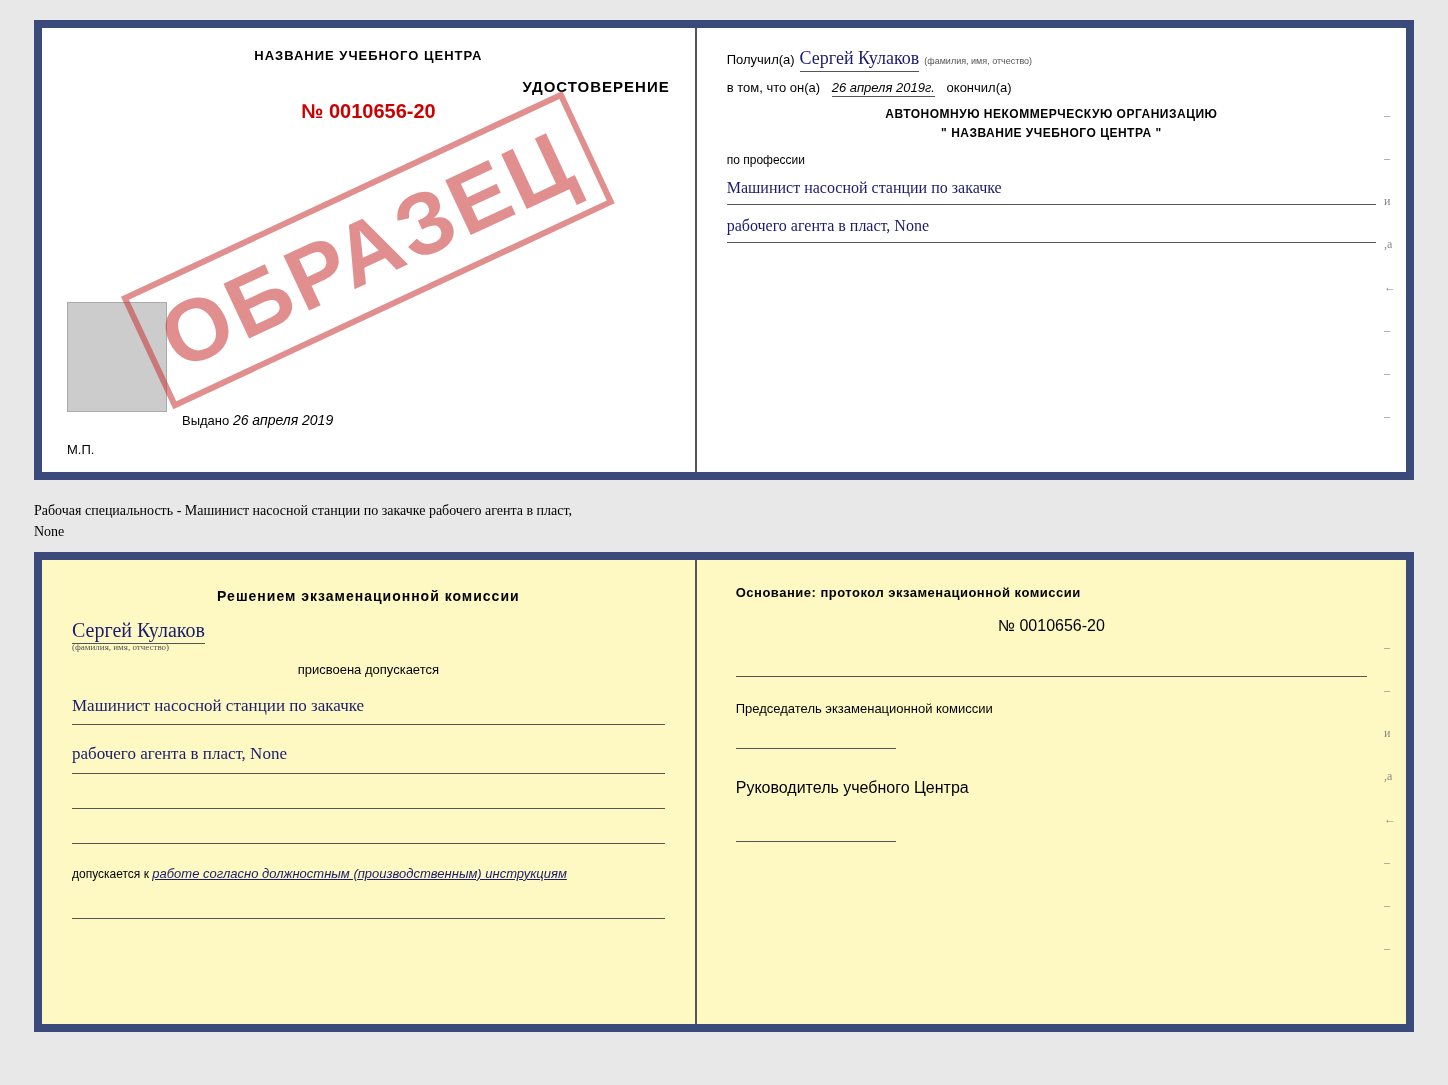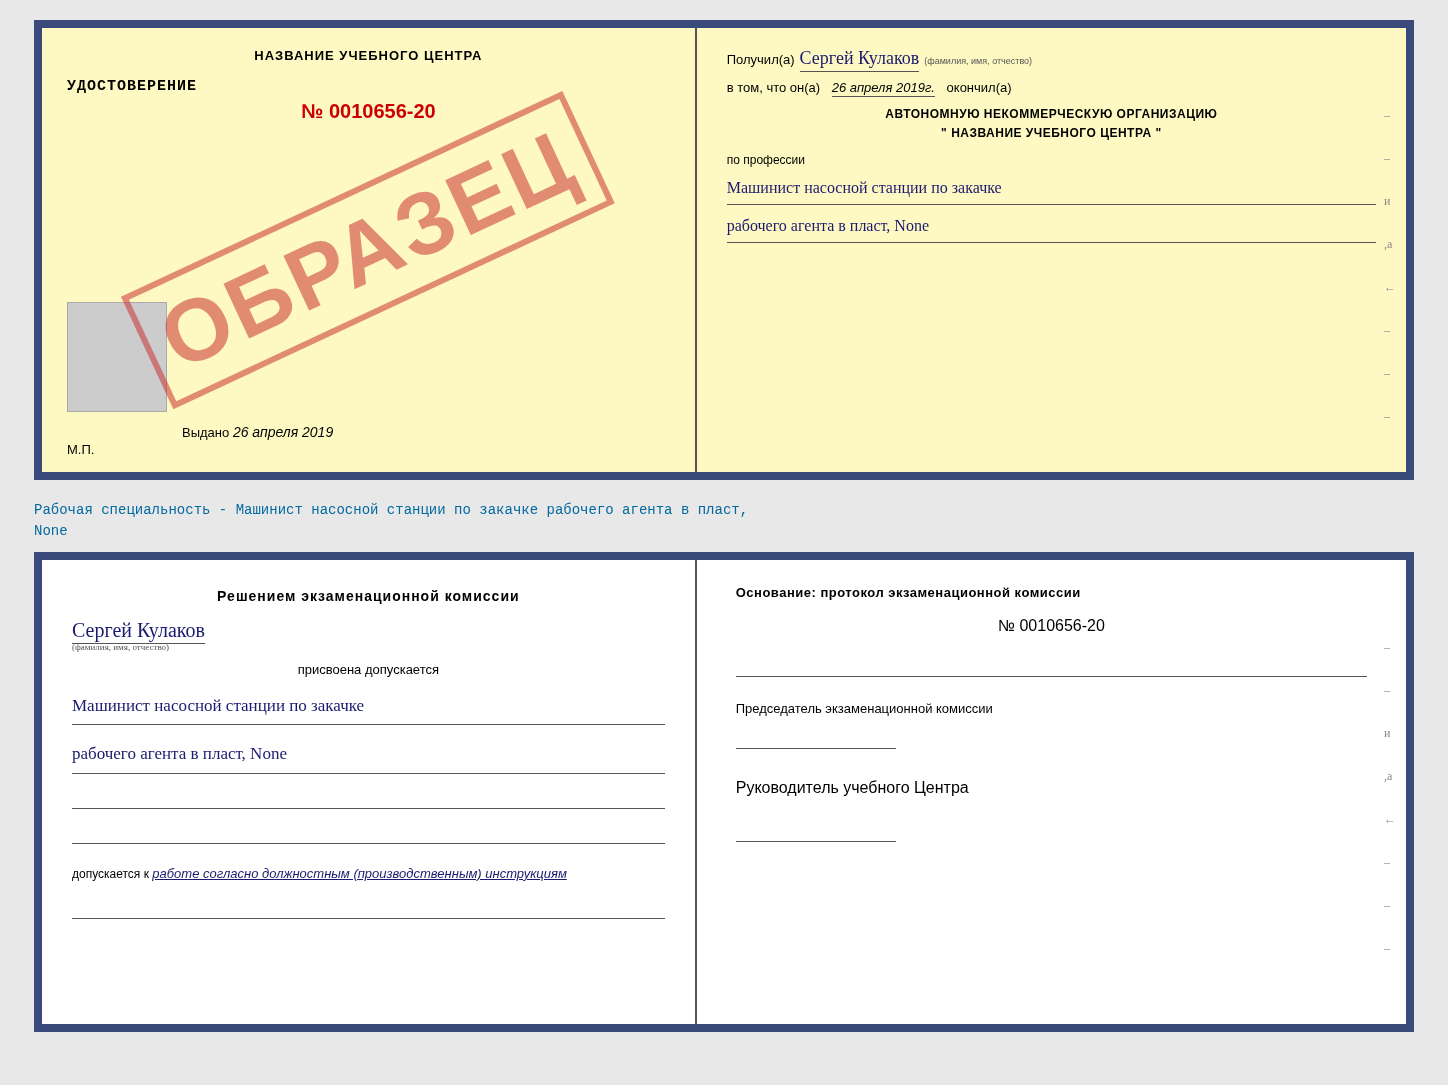--- a/index.html
+++ b/index.html
@@ -11,21 +11,21 @@
       display: flex;
       flex-direction: column;
       align-items: center;
       padding: 20px;
     }
 
     
     .document-top {
       width: 1380px;
       height: 460px;
-      background: #fef9c3;
+      background: #ffffff;
       border: 8px solid #3a4a7a;
       display: flex;
       position: relative;
       margin-bottom: 20px;
     }
 
     .doc-left {
       width: 48%;
       border-right: 2px solid #555;
       padding: 20px 25px;
@@ -62,24 +62,24 @@
     .doc-title {
       text-align: center;
       font-size: 13px;
       font-weight: bold;
       letter-spacing: 1px;
       margin-bottom: 15px;
       font-family: Arial, sans-serif;
     }
 
     .cert-label {
-      text-align: left;
+      text-align: right;
       font-size: 15px;
       font-weight: bold;
-      font-family: Liberation Mono, monospace;
+      font-family: Liberation Sans, sans-serif;
       letter-spacing: 1px;
       margin-bottom: 5px;
     }
 
     .cert-number {
       text-align: center;
       font-size: 20px;
       font-weight: bold;
       color: #c00;
       font-family: Arial, sans-serif;
@@ -91,21 +91,21 @@
       height: 110px;
       background: #ccc;
       border: 1px solid #aaa;
       position: absolute;
       left: 25px;
       bottom: 60px;
     }
 
     .issued-line {
       position: absolute;
-      bottom: 32px;
+      bottom: 44px;
       left: 140px;
       font-size: 13px;
       font-family: Arial, sans-serif;
     }
 
     .issued-date {
       font-style: italic;
       font-size: 14px;
     }
 
@@ -186,31 +186,31 @@
       flex-direction: column;
       gap: 28px;
       font-size: 12px;
       color: #888;
     }
 
     
     .subtitle-text {
       width: 1380px;
       font-size: 14px;
-      font-family: Liberation Mono, monospace;
-      color: #0369a1;
+      font-family: Liberation Serif, serif;
+      color: #000000;
       margin-bottom: 10px;
       line-height: 1.5;
     }
 
     
     .document-bottom {
       width: 1380px;
       height: 480px;
-      background: #ffffff;
+      background: #fef9c3;
       border: 8px solid #3a4a7a;
       display: flex;
     }
 
     .bottom-left {
       width: 48%;
       border-right: 2px solid #555;
       padding: 25px 30px;
       display: flex;
       flex-direction: column;

